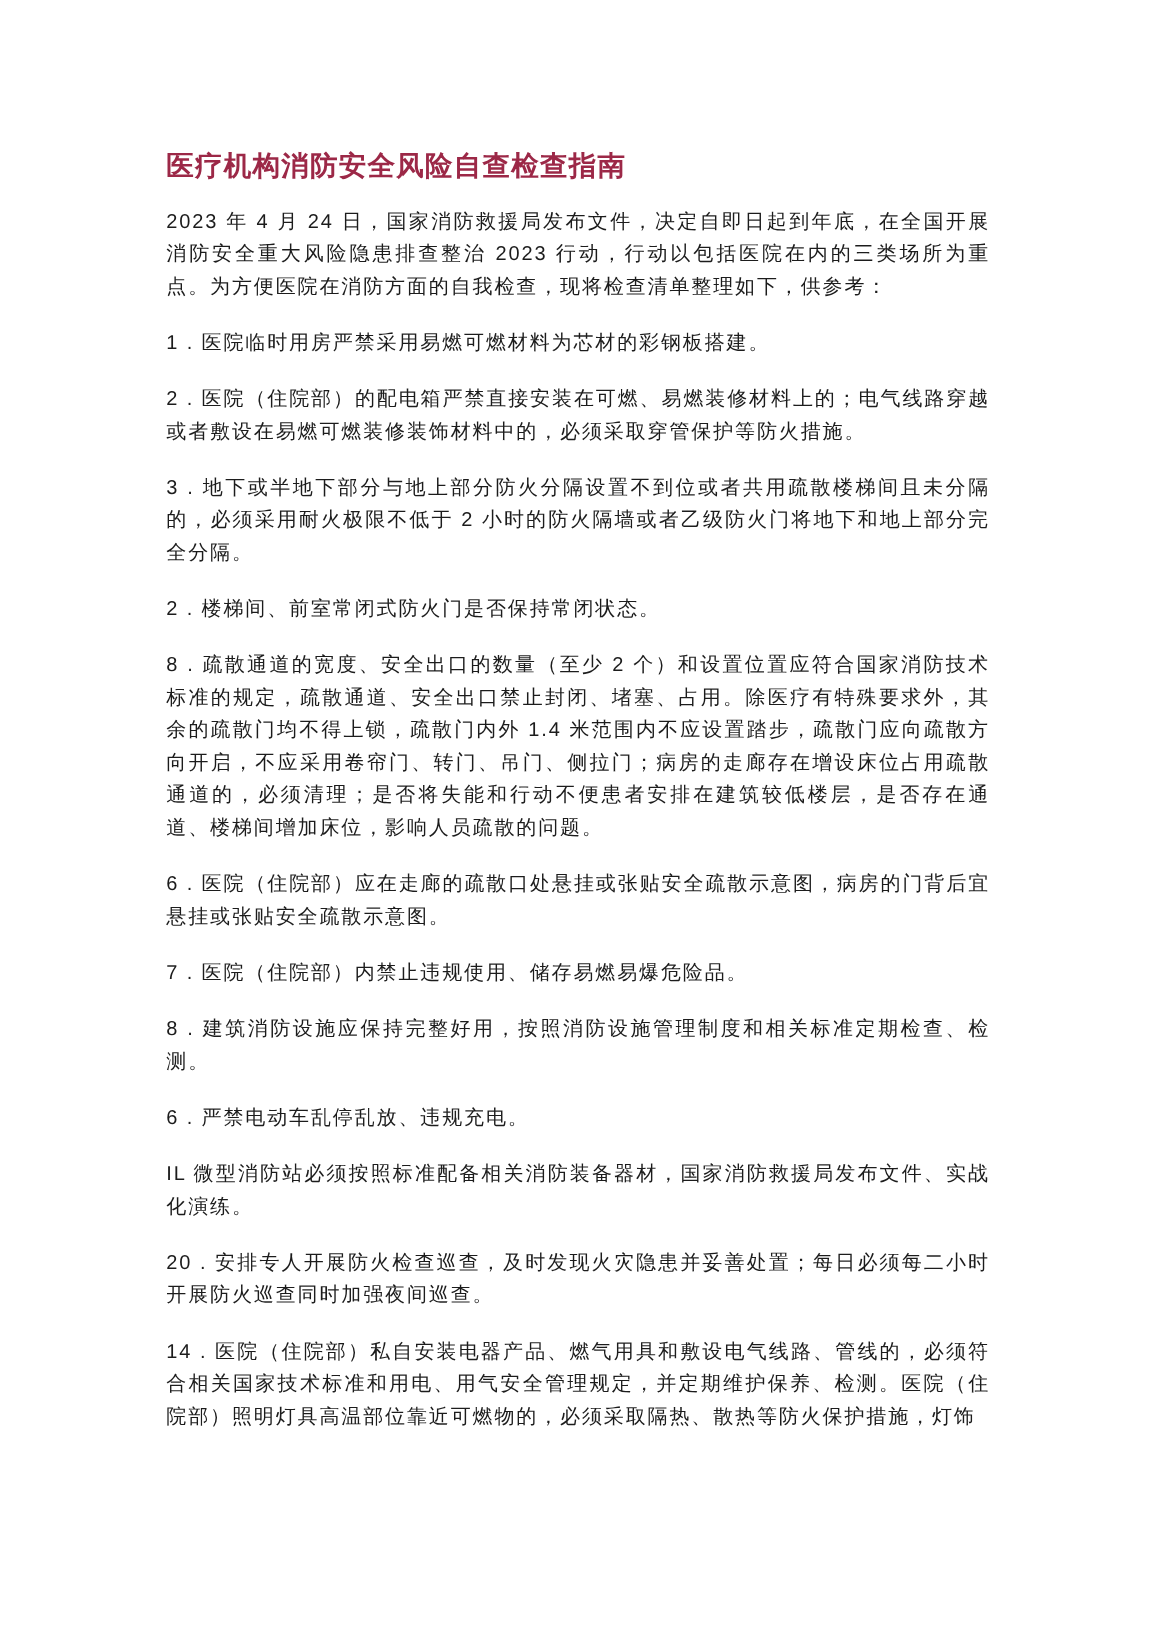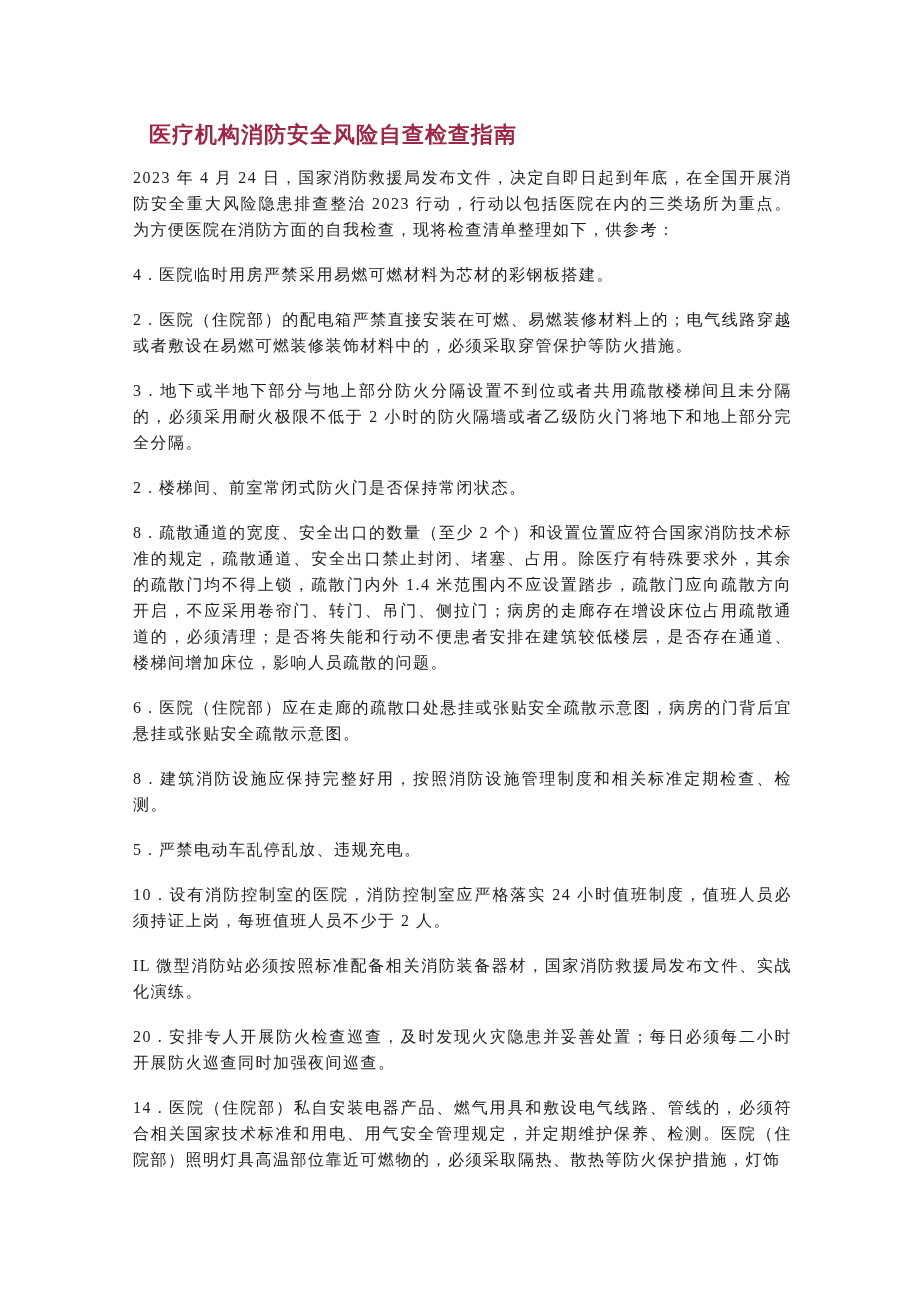--- a/index.html
+++ b/index.html
@@ -13,54 +13,54 @@
     overflow: hidden;
   }
   .doc-page {
     box-sizing: border-box;
     width: 920px;
     height: 1301px;
     background: #ffffff;
     padding: 122px 128px 0 133px;
   }
   .doc-title {
-    font-family: Liberation Serif, serif;
+    font-family: Liberation Mono, monospace;
     font-weight: bold;
     font-size: 22px;
     line-height: 26px;
     letter-spacing: 1px;
     color: #9c2847;
-    margin: 0 0 17px 16px;
+    margin: 0 0 17px 0;
   }
   .body-para {
-    font-family: Liberation Serif, serif;
+    font-family: Liberation Sans, sans-serif;
     font-size: 16px;
     line-height: 26px;
     letter-spacing: 1.5px;
     color: #1c1c1c;
     text-align: justify;
     margin: 17px 0 19px 0;
   }
   .body-para:last-child {
     margin-bottom: 0;
   }
 </style>
 </head>
 <body>
 
 <div class="doc-page">
   <h1 class="doc-title">医疗机构消防安全风险自查检查指南</h1>
 
   <p class="body-para">2023 年 4 月 24 日，国家消防救援局发布文件，决定自即日起到年底，在全国开展消防安全重大风险隐患排查整治 2023 行动，行动以包括医院在内的三类场所为重点。为方便医院在消防方面的自我检查，现将检查清单整理如下，供参考：</p>
 
-  <p class="body-para">4 . 医院临时用房严禁采用易燃可燃材料为芯材的彩钢板搭建。</p>
+  <p class="body-para">1 . 医院临时用房严禁采用易燃可燃材料为芯材的彩钢板搭建。</p>
   <p class="body-para">2 . 医院（住院部）的配电箱严禁直接安装在可燃、易燃装修材料上的；电气线路穿越或者敷设在易燃可燃装修装饰材料中的，必须采取穿管保护等防火措施。</p>
   <p class="body-para">3 . 地下或半地下部分与地上部分防火分隔设置不到位或者共用疏散楼梯间且未分隔的，必须采用耐火极限不低于 2 小时的防火隔墙或者乙级防火门将地下和地上部分完全分隔。</p>
   <p class="body-para">2 . 楼梯间、前室常闭式防火门是否保持常闭状态。</p>
   <p class="body-para">8 . 疏散通道的宽度、安全出口的数量（至少 2 个）和设置位置应符合国家消防技术标准的规定，疏散通道、安全出口禁止封闭、堵塞、占用。除医疗有特殊要求外，其余的疏散门均不得上锁，疏散门内外 1.4 米范围内不应设置踏步，疏散门应向疏散方向开启，不应采用卷帘门、转门、吊门、侧拉门；病房的走廊存在增设床位占用疏散通道的，必须清理；是否将失能和行动不便患者安排在建筑较低楼层，是否存在通道、楼梯间增加床位，影响人员疏散的问题。</p>
   <p class="body-para">6 . 医院（住院部）应在走廊的疏散口处悬挂或张贴安全疏散示意图，病房的门背后宜悬挂或张贴安全疏散示意图。</p>
+  <p class="body-para">7 . 医院（住院部）内禁止违规使用、储存易燃易爆危险品。</p>
   <p class="body-para">8 . 建筑消防设施应保持完整好用，按照消防设施管理制度和相关标准定期检查、检测。</p>
-  <p class="body-para">5 . 严禁电动车乱停乱放、违规充电。</p>
-  <p class="body-para">10 . 设有消防控制室的医院，消防控制室应严格落实 24 小时值班制度，值班人员必须持证上岗，每班值班人员不少于 2 人。</p>
+  <p class="body-para">6 . 严禁电动车乱停乱放、违规充电。</p>
   <p class="body-para">IL 微型消防站必须按照标准配备相关消防装备器材，国家消防救援局发布文件、实战化演练。</p>
   <p class="body-para">20 . 安排专人开展防火检查巡查，及时发现火灾隐患并妥善处置；每日必须每二小时开展防火巡查同时加强夜间巡查。</p>
   <p class="body-para">14 . 医院（住院部）私自安装电器产品、燃气用具和敷设电气线路、管线的，必须符合相关国家技术标准和用电、用气安全管理规定，并定期维护保养、检测。医院（住院部）照明灯具高温部位靠近可燃物的，必须采取隔热、散热等防火保护措施，灯饰</p>
 </div>
 
 </body></html>

